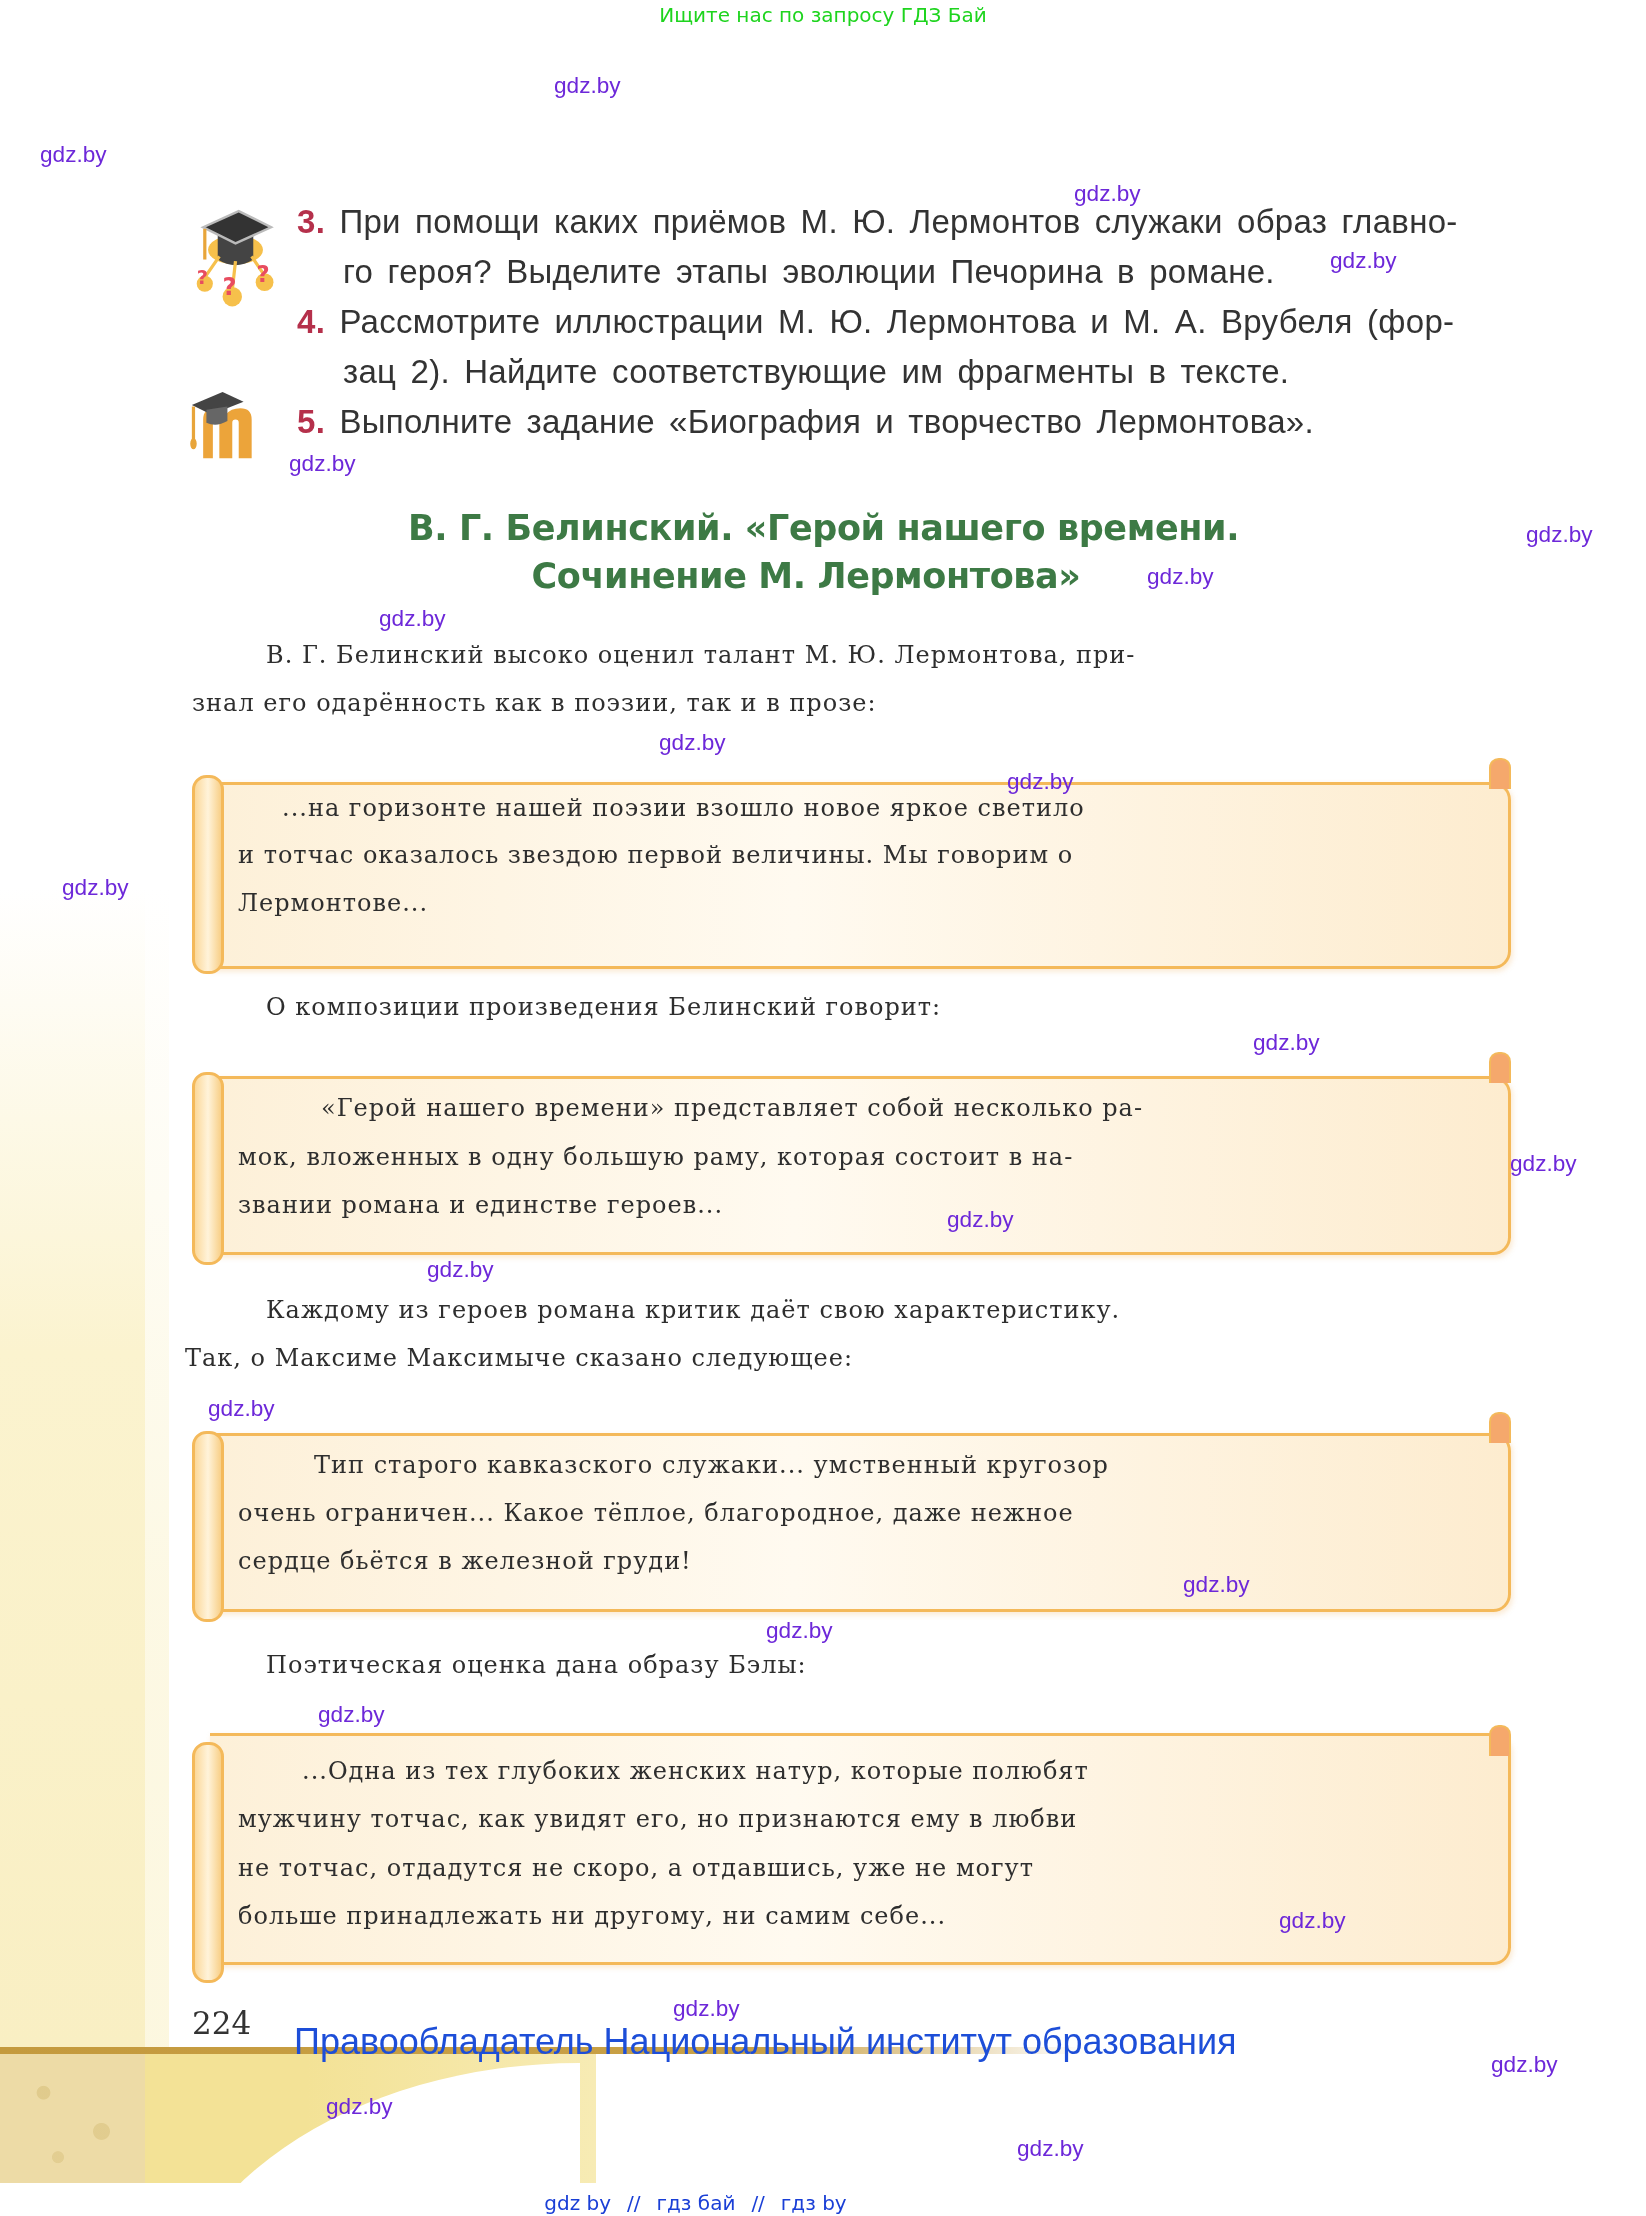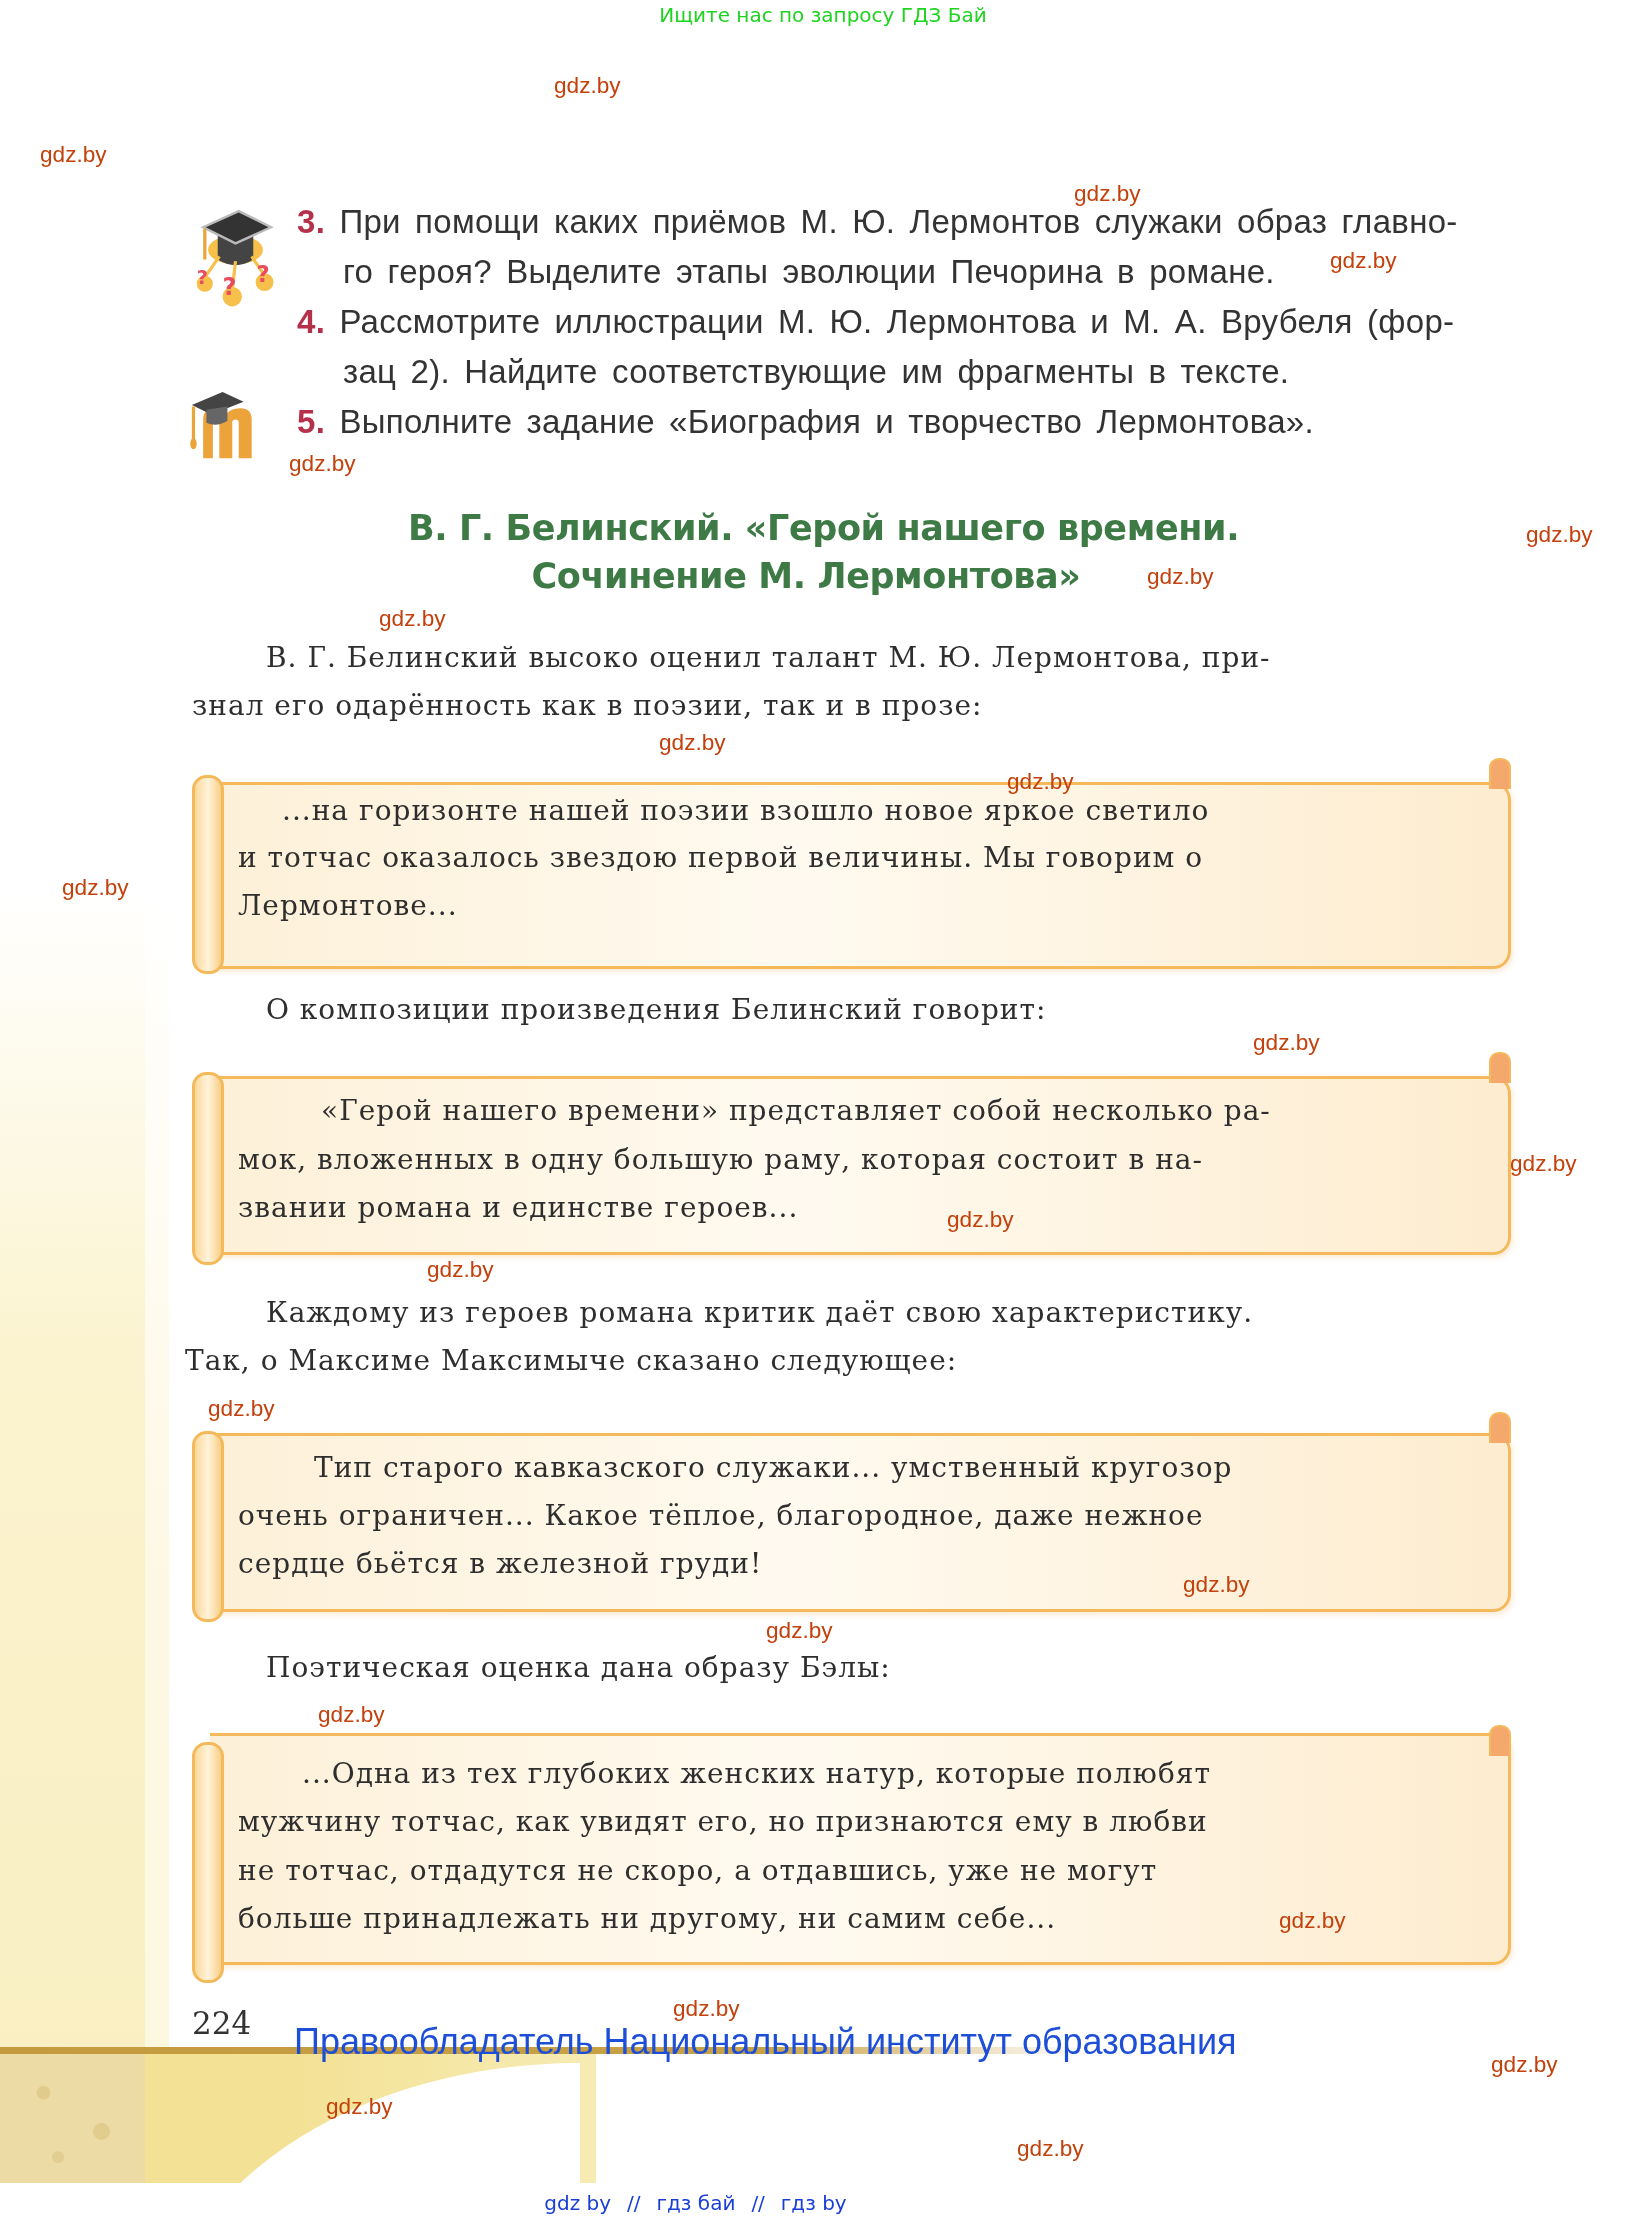--- a/index.html
+++ b/index.html
@@ -35,35 +35,35 @@
   .orn-curve-mask {
     left:161px; top:2063px; width:419px; height:290px;
     background:#ffffff; border-radius:100% 0 0 0 / 100% 0 0 0;
   }
 
   .site-header {
     left:0; top:3.2px; width:1646px; text-align:center;
     font-family:"DejaVu Sans", sans-serif; font-size:20px; color:#1ed41e;
   }
   .wm {
-    font-family:"Liberation Sans", sans-serif; font-size:22.6px; color:#c2410c;
+    font-family:"Liberation Sans", sans-serif; font-size:22.6px; color:#6d28d9;
     white-space:nowrap;
   }
   .q-line {
     font-family:"Liberation Sans", sans-serif; font-size:33px; color:#333;
     white-space:nowrap; letter-spacing:0.3px; word-spacing:4.8px;
   }
   .q-num { color:#b5304b; font-weight:bold; }
   .title {
     left:0; width:1647px; text-align:center;
     font-family:"DejaVu Sans", sans-serif; font-weight:bold; font-size:35px; color:#3d7a45;
     letter-spacing:-0.4px;
   }
   .body-line {
-    font-family:"DejaVu Serif", serif; font-size:28px; color:#2e2e2e;
+    font-family:"DejaVu Serif", serif; font-size:24px; color:#2e2e2e;
     white-space:nowrap; letter-spacing:1px;
   }
   .scroll {
     border:3.2px solid #f4b95a; border-left:none;
     border-radius:0 17.7px 17.7px 0;
     background:linear-gradient(90deg,#fdf0d8 0%,#fffaf0 45%,#fdeccf 100%);
     box-shadow: 1.6px 2.4px 4.8px rgba(240,180,100,0.25);
   }
   .scroll-roll {
     width:26px; border:3.2px solid #f4b95a; border-radius:14.5px;

